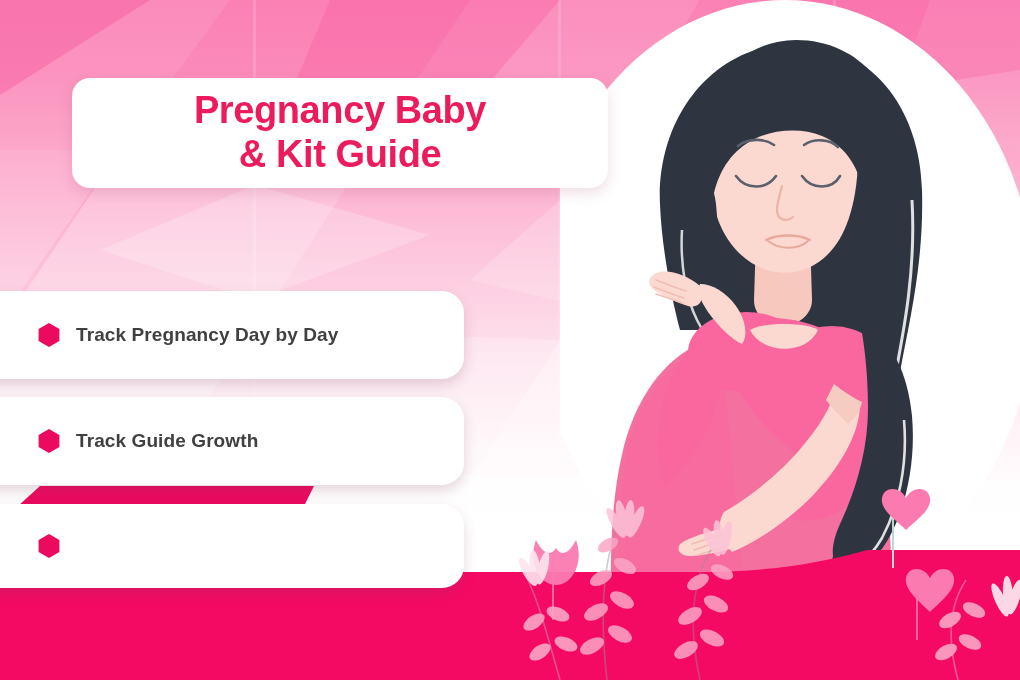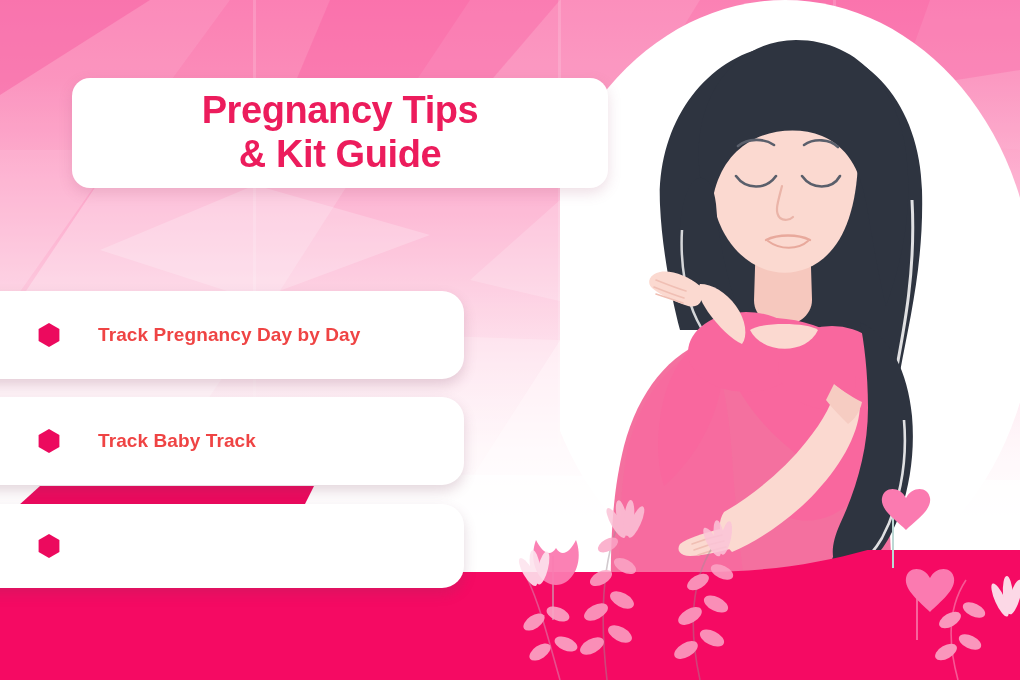--- a/index.html
+++ b/index.html
@@ -106,22 +106,22 @@
 
   .bullet {
     width: 26px;
     height: 26px;
     margin-left: 66px;
     flex: none;
   }
   .bullet svg { display:block; width:26px; height:26px; }
 
   .feat-label {
-    margin-left: 36px;
-    color: #ef4444;
+    margin-left: 14px;
+    color: #404040;
     font-size: 19px;
     font-weight: bold;
     letter-spacing: 0.1px;
     white-space: nowrap;
   }
 
   
   .ribbon {
     position: absolute;
     left: 18px;
@@ -445,21 +445,21 @@
 
       <g fill="#fde4ee" opacity="0.95">
         <ellipse cx="1000" cy="600" rx="5" ry="18" transform="rotate(-24 1000 600)"></ellipse>
         <ellipse cx="1008" cy="595" rx="5" ry="19" transform="rotate(-4 1008 595)"></ellipse>
         <ellipse cx="1015" cy="597" rx="5" ry="18" transform="rotate(16 1015 597)"></ellipse>
       </g>
     </svg>
   </div>
 
   <div class="title-card">
-    <div class="title-line">Pregnancy Tips</div>
+    <div class="title-line">Pregnancy Baby</div>
     <div class="title-line">&amp; Kit Guide</div>
   </div>
 
   <div class="ribbon">
     <svg viewBox="0 0 310 24" xmlns="http://www.w3.org/2000/svg">
       <polygon points="22,2 296,2 286,22 0,22" fill="#ec0a5e"></polygon>
     </svg>
   </div>
 
   <div class="feat feat-1">
@@ -470,21 +470,21 @@
     </span>
     <span class="feat-label">Track Pregnancy Day by Day</span>
   </div>
 
   <div class="feat feat-2">
     <span class="bullet">
       <svg viewBox="0 0 26 26" xmlns="http://www.w3.org/2000/svg">
         <polygon points="13,1 23.4,7 23.4,19 13,25 2.6,19 2.6,7" fill="#ec0a5e"></polygon>
       </svg>
     </span>
-    <span class="feat-label">Track Baby Track</span>
+    <span class="feat-label">Track Guide Growth</span>
   </div>
 
   <div class="feat feat-3">
     <span class="bullet">
       <svg viewBox="0 0 26 26" xmlns="http://www.w3.org/2000/svg">
         <polygon points="13,1 23.4,7 23.4,19 13,25 2.6,19 2.6,7" fill="#ec0a5e"></polygon>
       </svg>
     </span>
   </div>
 

